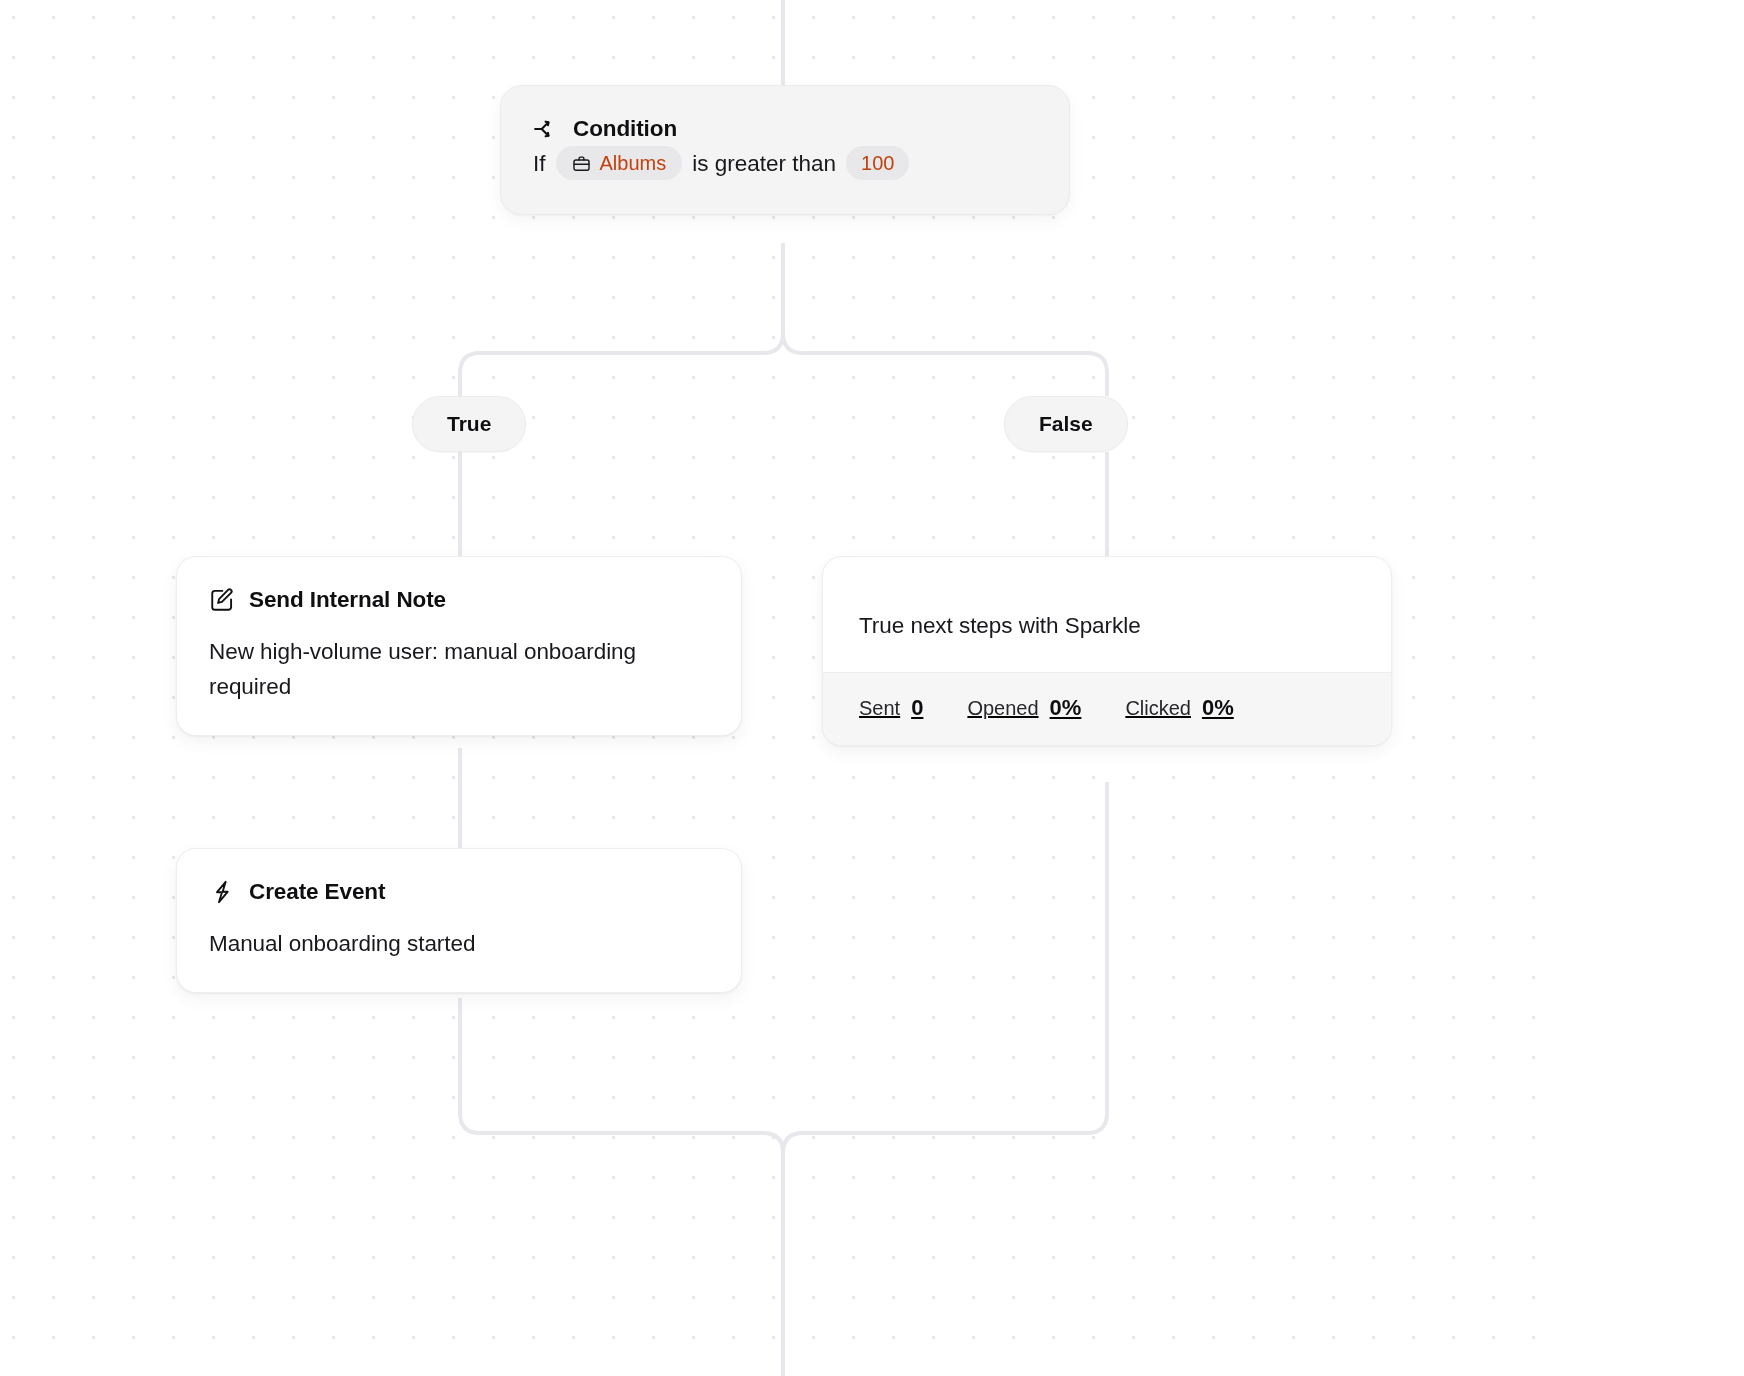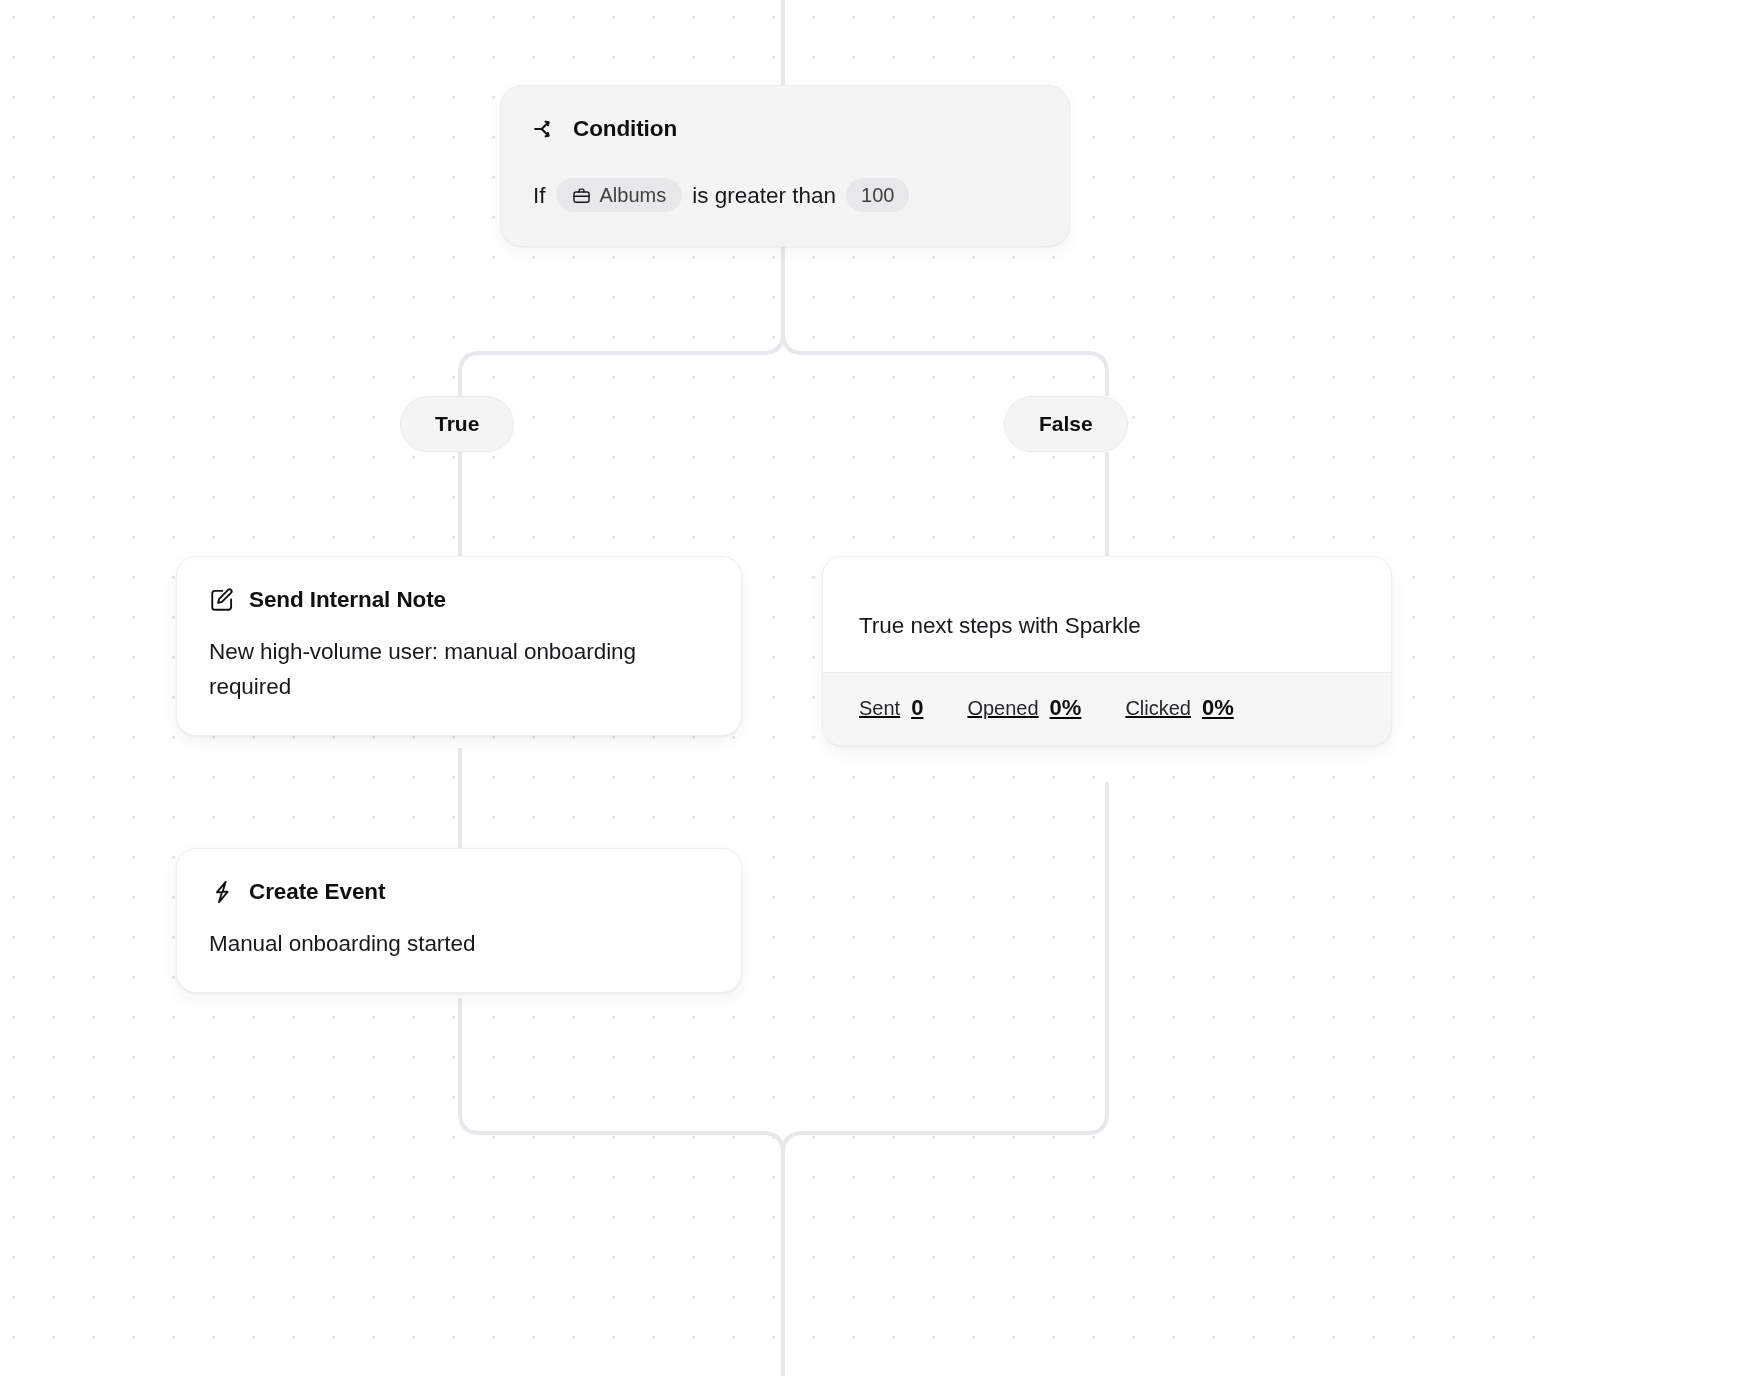--- a/index.html
+++ b/index.html
@@ -95,39 +95,39 @@
     top: 85px;
     width: 570px;
     background: #f4f4f5;
     border: 1px solid #ececee;
     border-radius: 22px;
     box-shadow: 0 1px 2px rgba(16,18,27,0.04), 0 6px 18px rgba(16,18,27,0.045);
   }
   #node-condition .node-body { padding: 30px 32px 34px 32px; }
 
   .cond-row {
-    margin-top: 36px;
+    margin-top: 4px;
     display: flex;
     align-items: center;
     flex-wrap: wrap;
     gap: 0px;
     font-size: 22.5px;
     color: #19191d;
     line-height: 1.2;
   }
   .cond-text { white-space: pre; }
   .chip {
     display: inline-flex;
     align-items: center;
     gap: 9px;
     background: #e8e8ea;
     border-radius: 999px;
     padding: 7px 16px;
     font-size: 20px;
-    color: #404040;
+    color: #c2410c;
     margin: 0 10px;
     line-height: 1;
   }
   .chip-icon {
     width: 19px; height: 19px;
     display: flex; align-items: center; justify-content: center;
     color: #19191d;
   }
   .chip-icon svg { display: block; }
   .chip.value {
@@ -144,21 +144,21 @@
     padding: 0 34px;
     border-radius: 999px;
     background: #f4f4f5;
     border: 1px solid #ececed;
     font-size: 21px;
     font-weight: 700;
     color: #0f0f12;
     box-shadow: 0 1px 2px rgba(16,18,27,0.04);
     box-sizing: border-box;
   }
-  #pill-true  { left: 400px;  top: 396px; }
+  #pill-true  { left: 412px;  top: 396px; }
   #pill-false { left: 1004px; top: 396px; justify-content: flex-end; }
 
   
   #node-internal-note {
     left: 176px;
     top: 556px;
     width: 566px;
   }
   #node-create-event {
     left: 176px;

